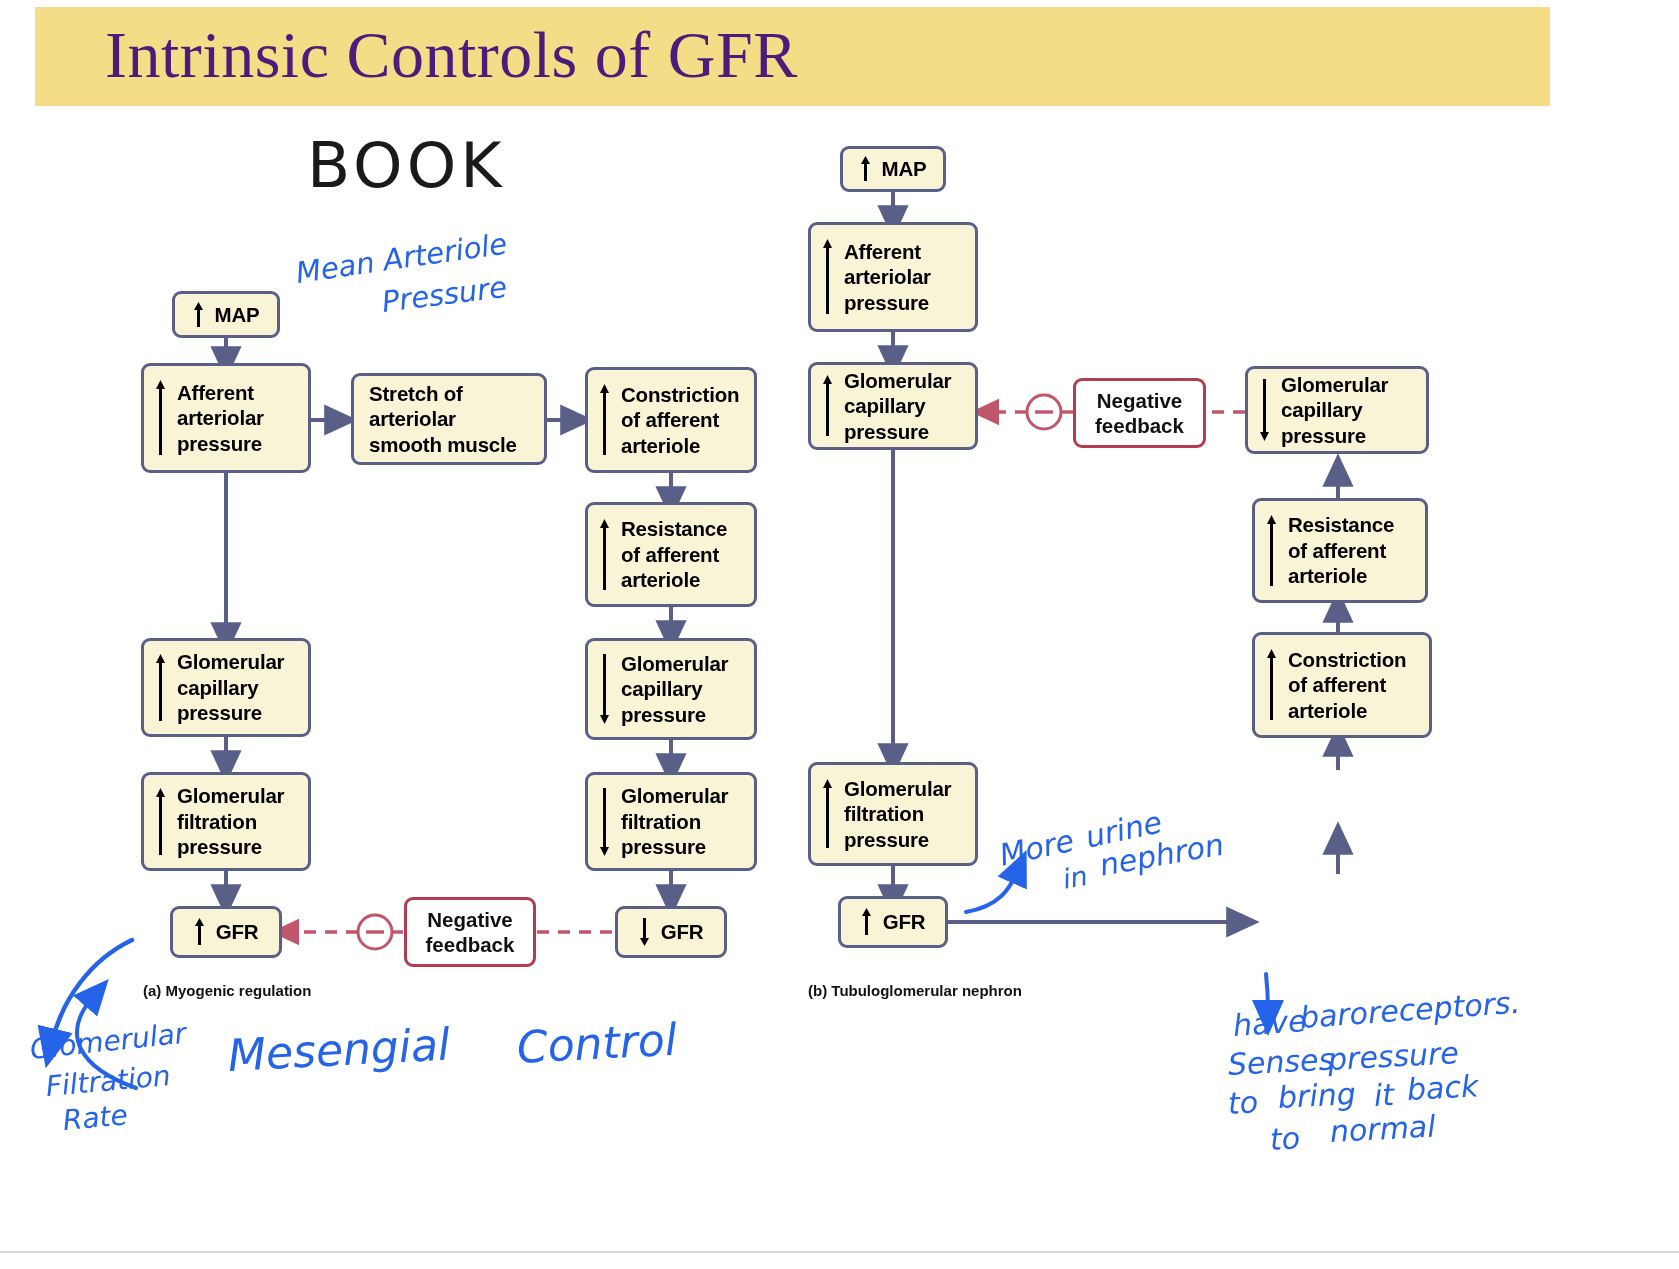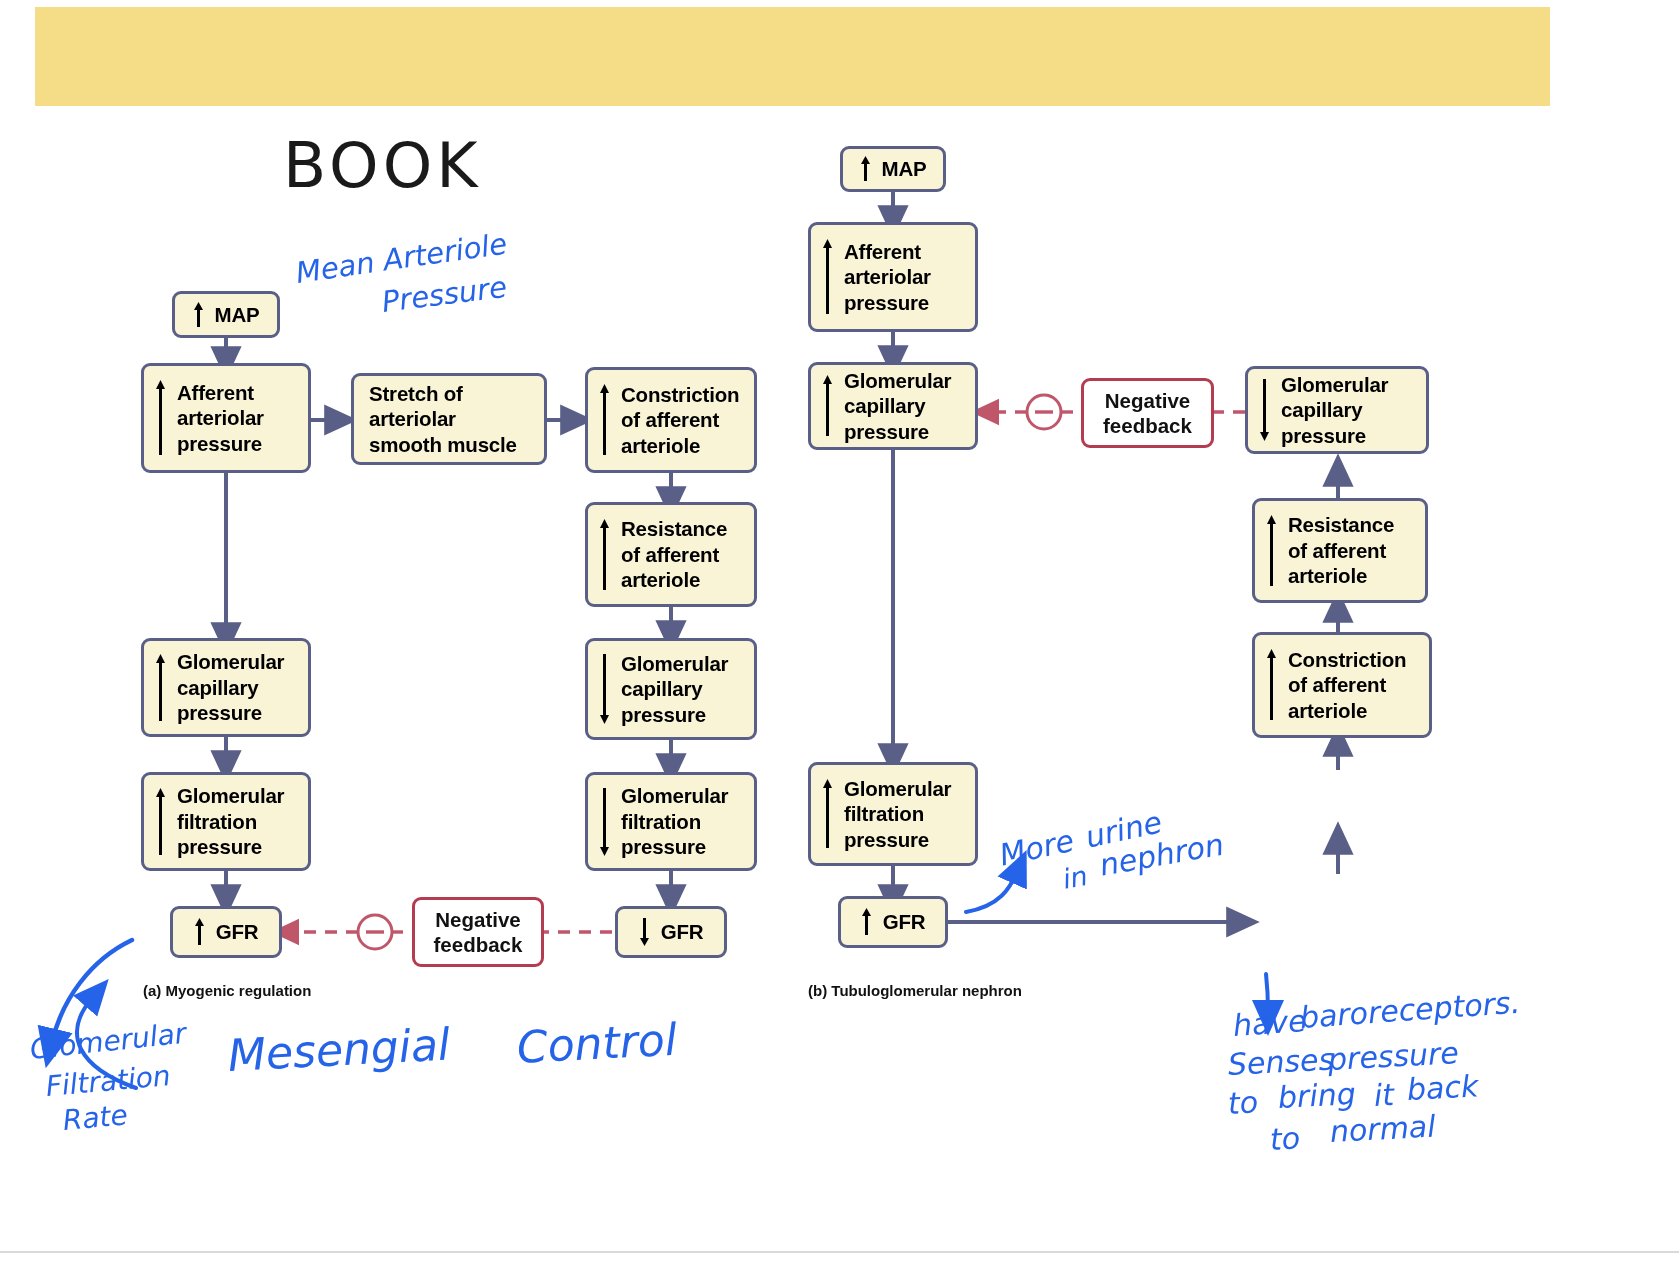--- a/index.html
+++ b/index.html
@@ -66,21 +66,20 @@
     background:#ffffff;
     border:3px solid #b33c50;
     border-radius:9px;
     box-sizing:border-box;
     color:#111;
     font-weight:bold;
     font-size:20.5px;
     line-height:25px;
     display:flex;align-items:center;justify-content:center;
     text-align:center;
-    margin-left:8px;
   }
 
   
   .caption{
     position:absolute;
     font-weight:bold;
     font-size:15px;
     color:#111;
     white-space:nowrap;
   }
@@ -92,30 +91,31 @@
   
   #handwriting{position:absolute;left:0;top:0;width:1679px;height:1269px;pointer-events:none;}
   .hw{
     position:absolute;
     color:#2563e8;
     font-family:"DejaVu Sans", sans-serif;
     font-style:italic;
     font-weight:500;
     white-space:nowrap;
   }
-  .hw.black{color:#1a1a1a;}
+  .hw.black{color:#1a1a1a;margin-left:24px;}
 </style>
 </head>
 <body>
 
 <div id="slide">
 
   <div class="edge-left"></div>
 
   <div id="title-banner"></div>
+  <div id="title-text">Intrinsic Controls of GFR</div>
 
   <svg id="connectors" viewBox="0 0 1679 1269" xmlns="http://www.w3.org/2000/svg">
     <defs>
       <marker id="ah" markerWidth="9" markerHeight="9" refX="4.2" refY="4.5" orient="auto" markerUnits="strokeWidth">
         <path d="M0,0.6 L8.4,4.5 L0,8.4 z" fill="#5a5f87"></path>
       </marker>
       <marker id="ahr" markerWidth="9" markerHeight="9" refX="4.2" refY="4.5" orient="auto" markerUnits="strokeWidth">
         <path d="M0,0.6 L8.4,4.5 L0,8.4 z" fill="#c0566a"></path>
       </marker>
       <marker id="ahb" markerWidth="10" markerHeight="10" refX="3" refY="5" orient="auto" markerUnits="strokeWidth">

